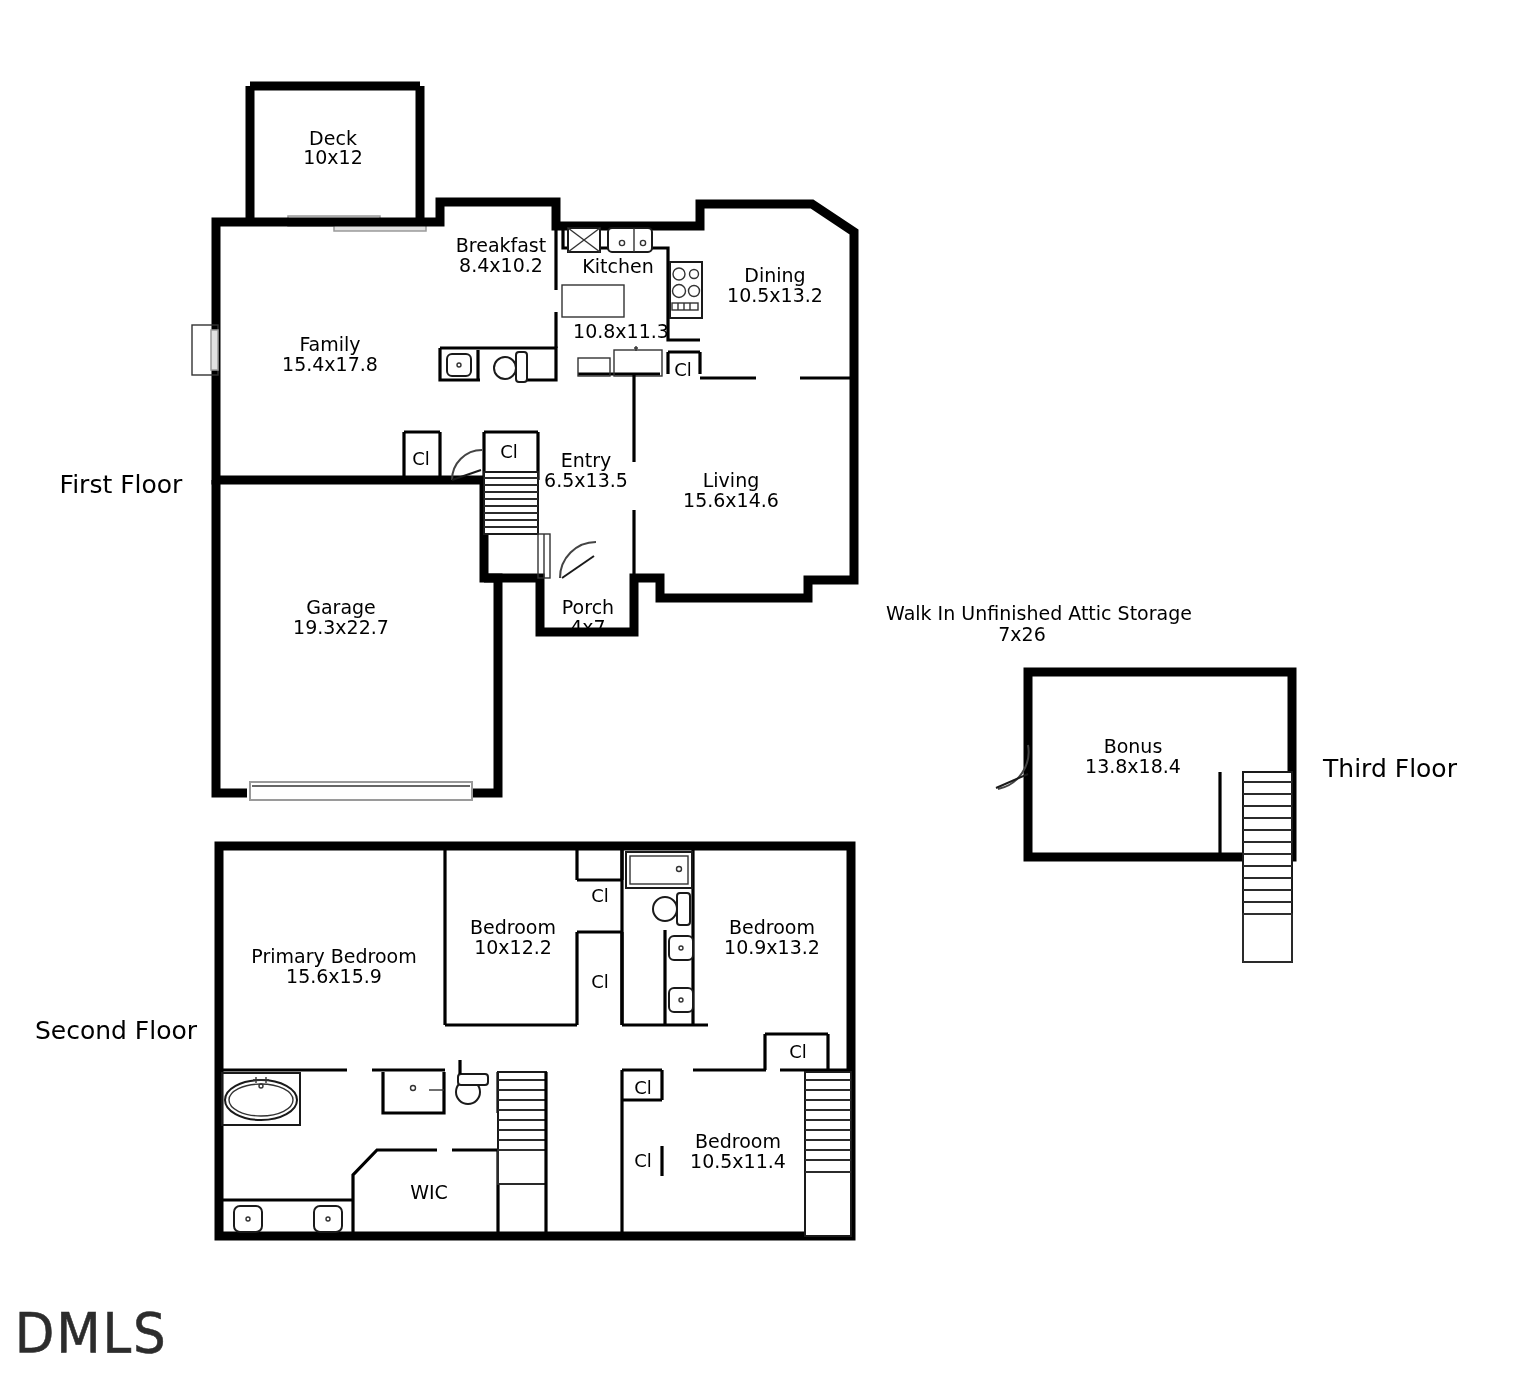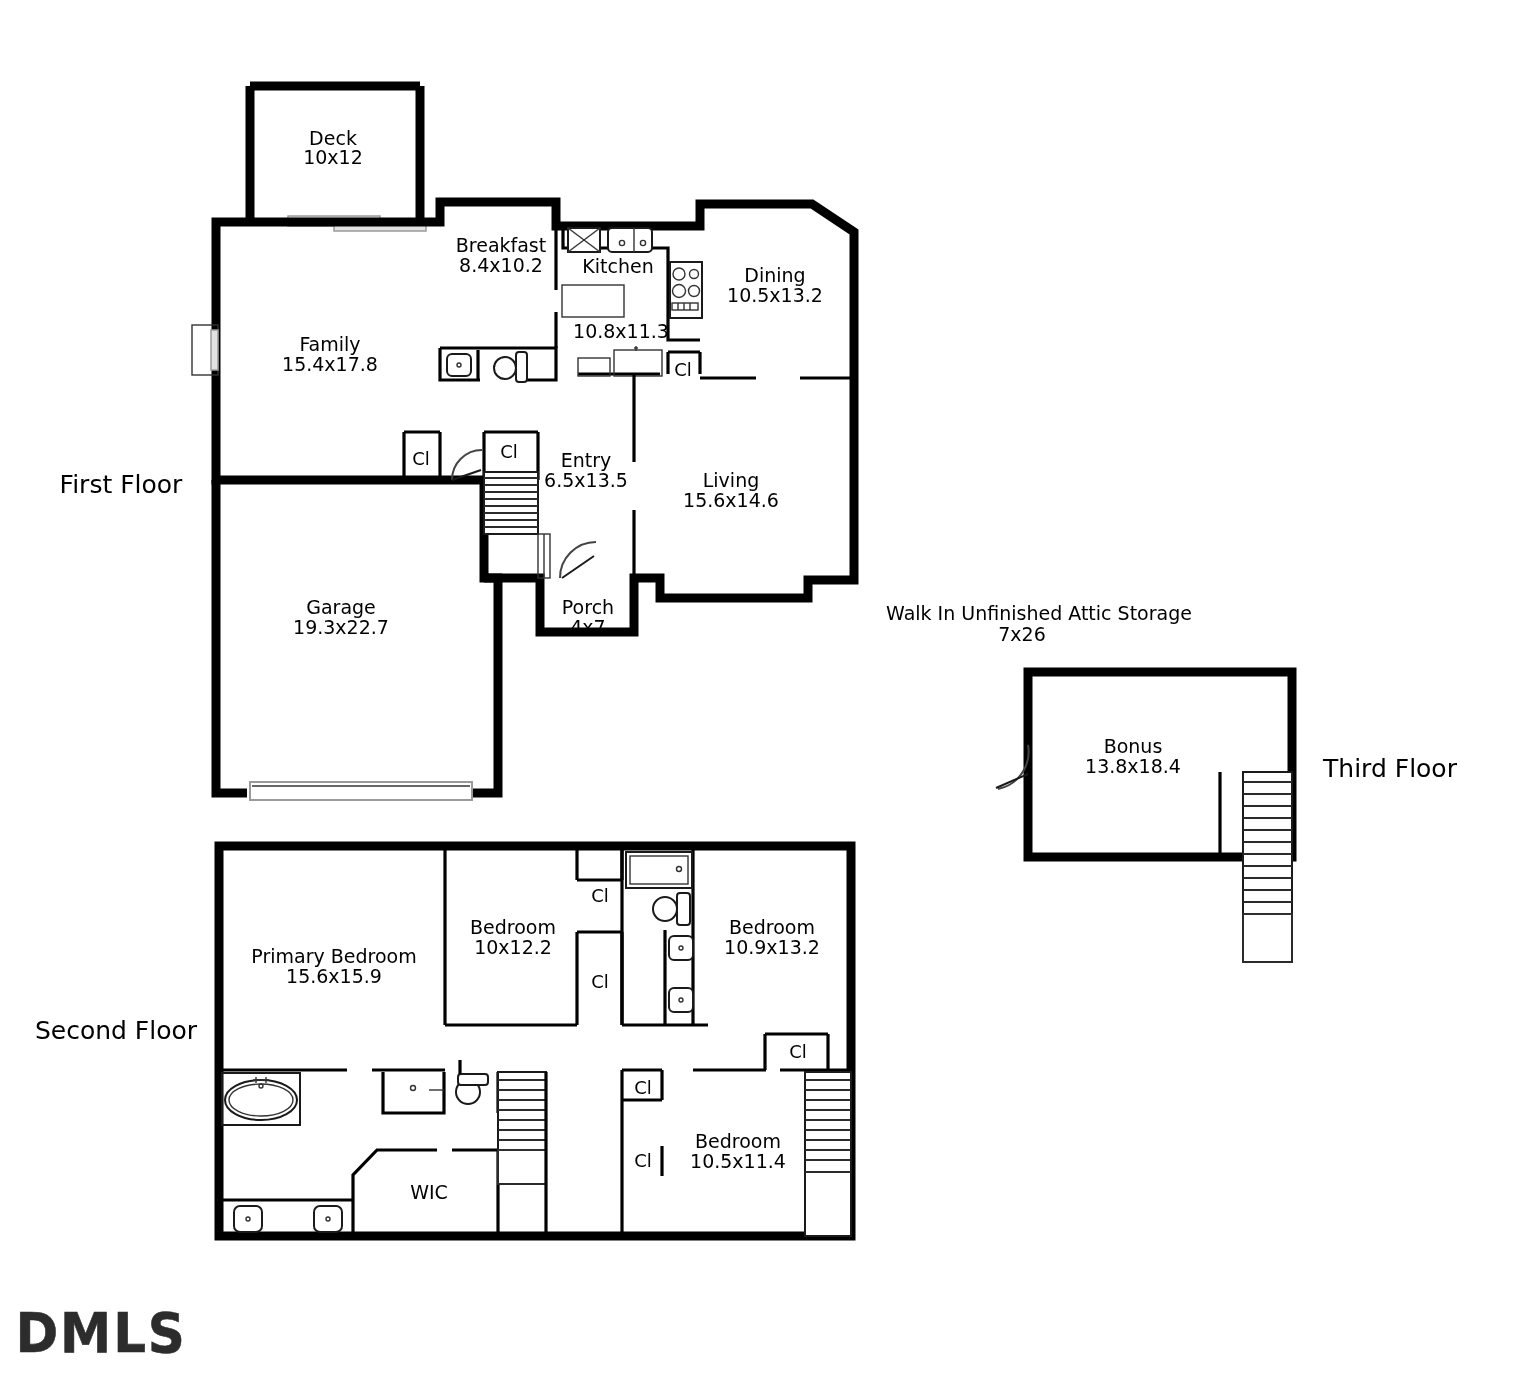--- a/index.html
+++ b/index.html
@@ -57,21 +57,21 @@
   .watermark {
     position: absolute;
     left: 8px;
     top: 1300px;
     font-family: "DejaVu Sans", "Liberation Sans", sans-serif;
     font-size: 56px;
     letter-spacing: 2px;
     color: #1b1b1b;
     opacity: 0.92;
     -webkit-text-stroke: 0.6px #1b1b1b;
-    font-weight: 700;
+    font-weight: 400;
     user-select: none;
   }
   .watermark span { display: inline-block; transform: scaleX(0.92); }
 </style>
 </head>
 <body>
 
 <svg id="plan" viewBox="0 0 1516 1392">
 
   <g>

